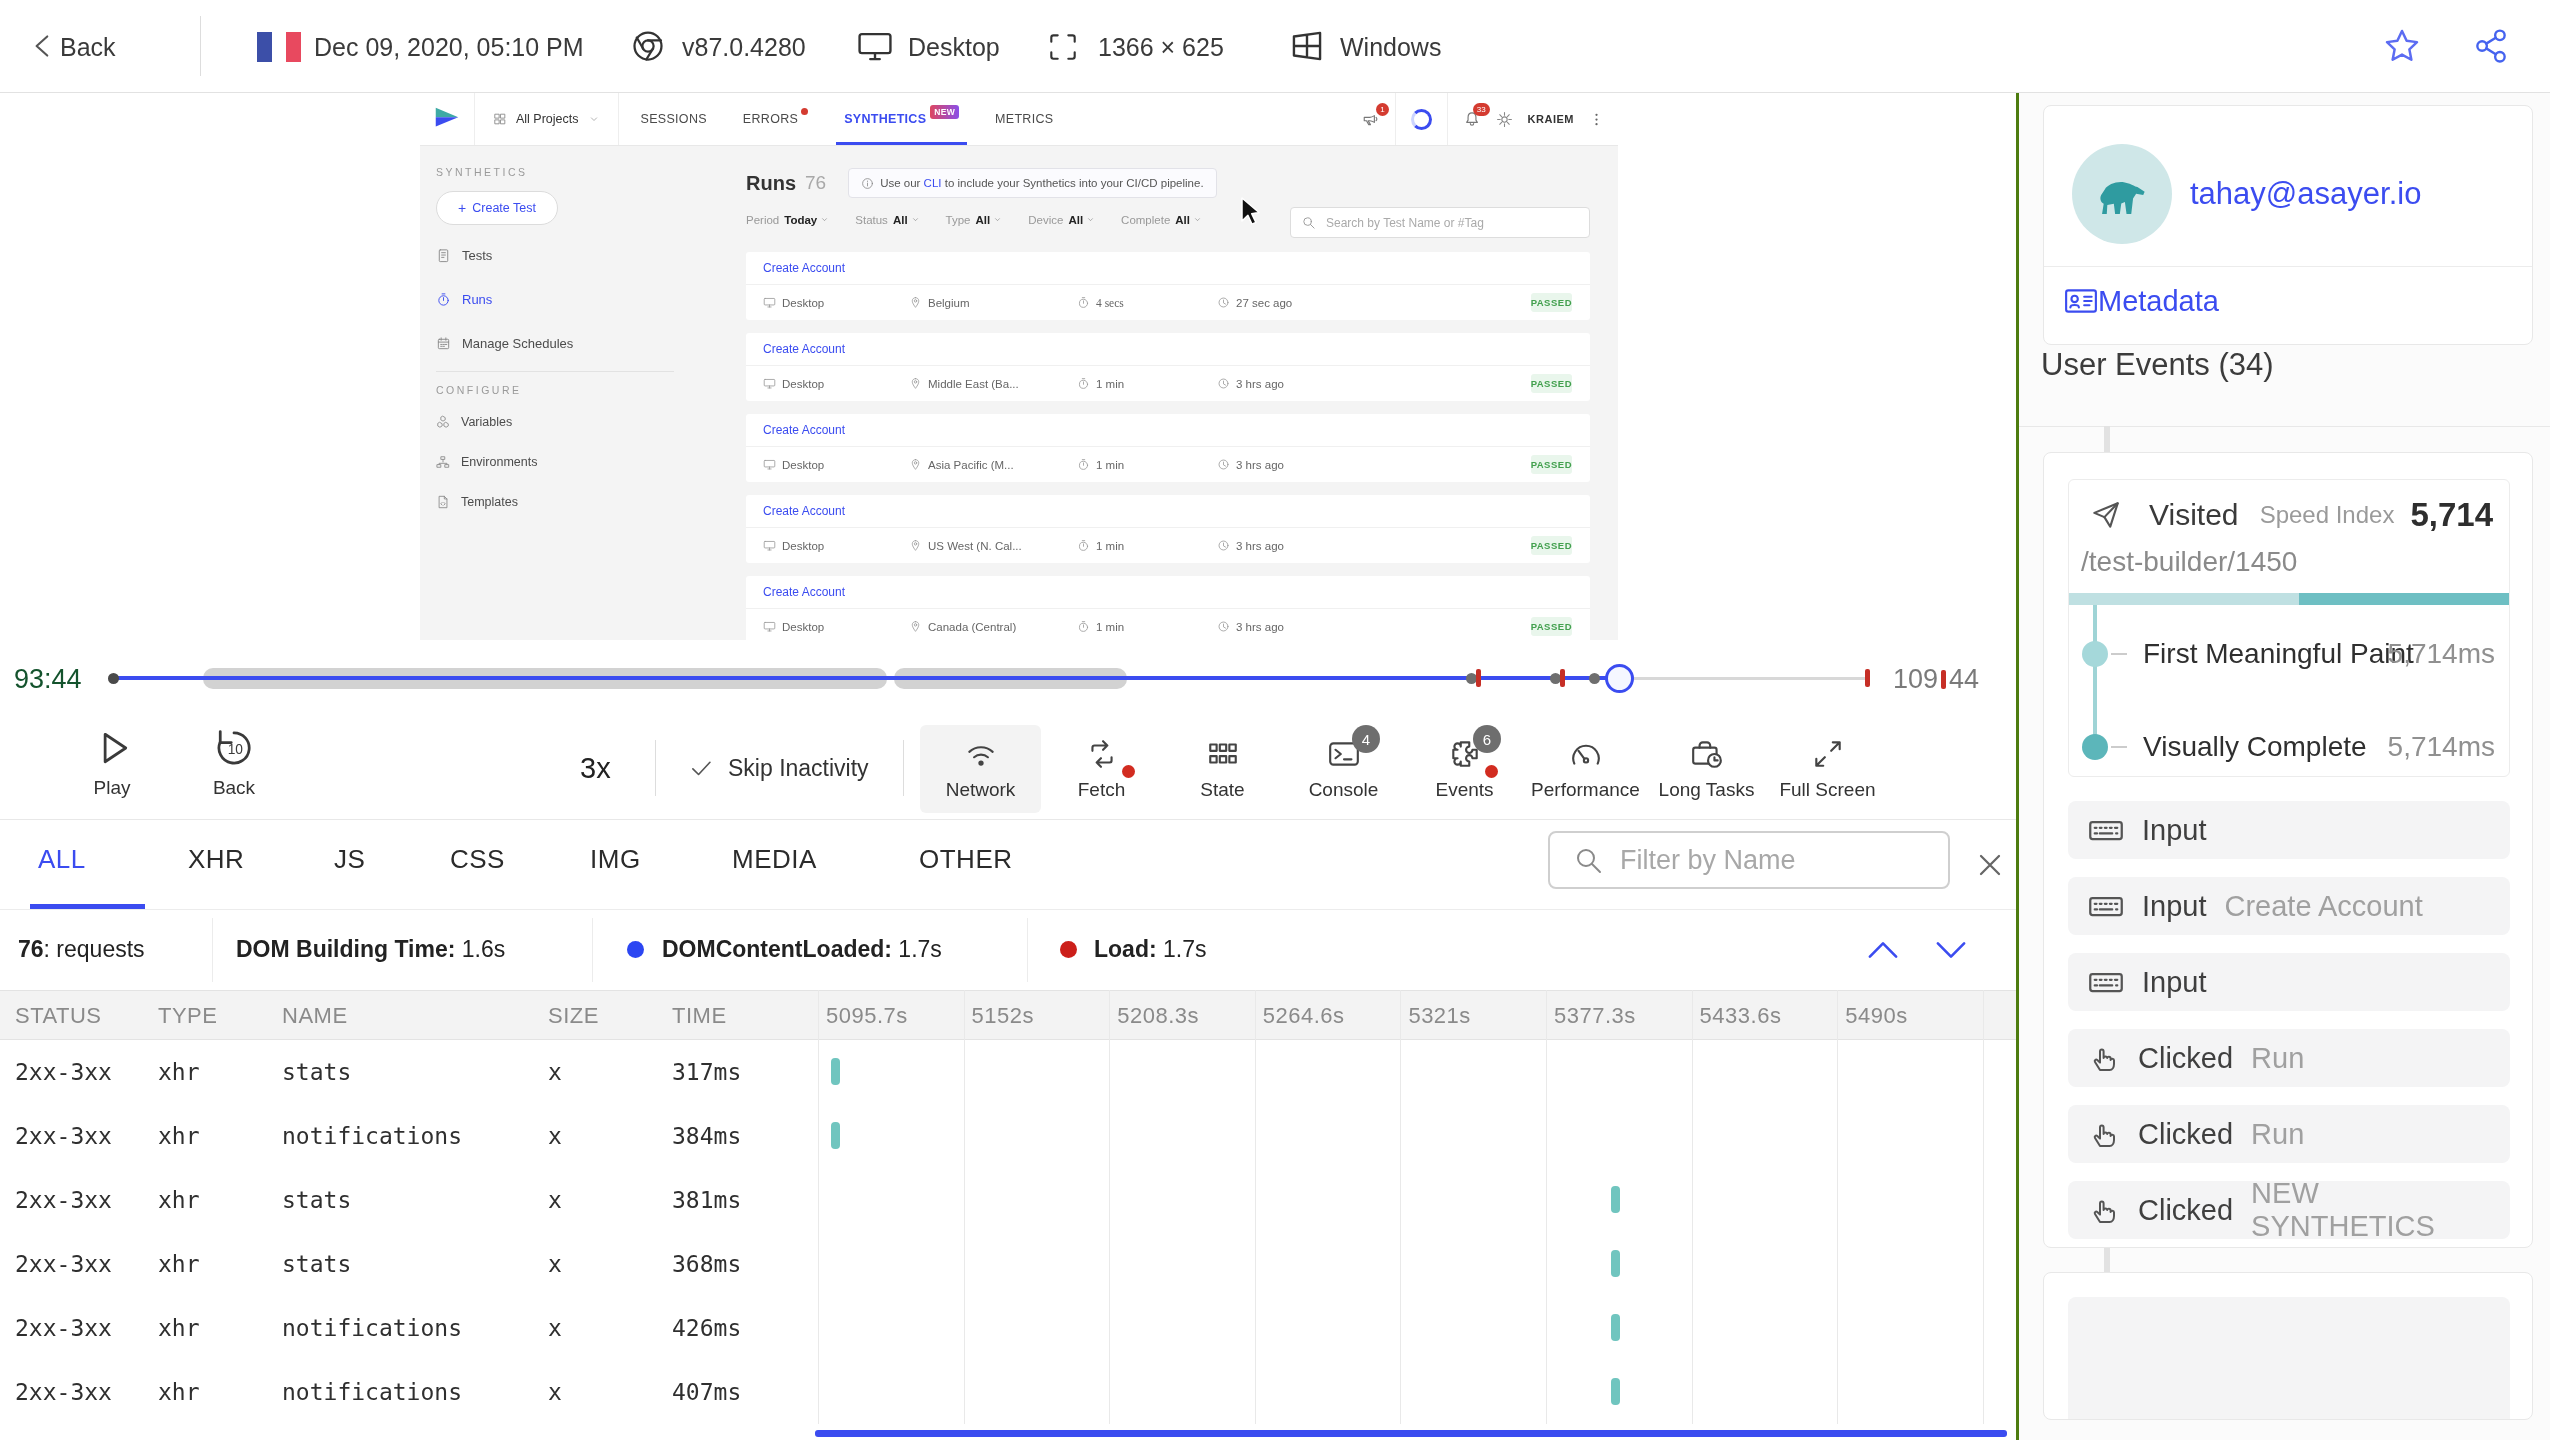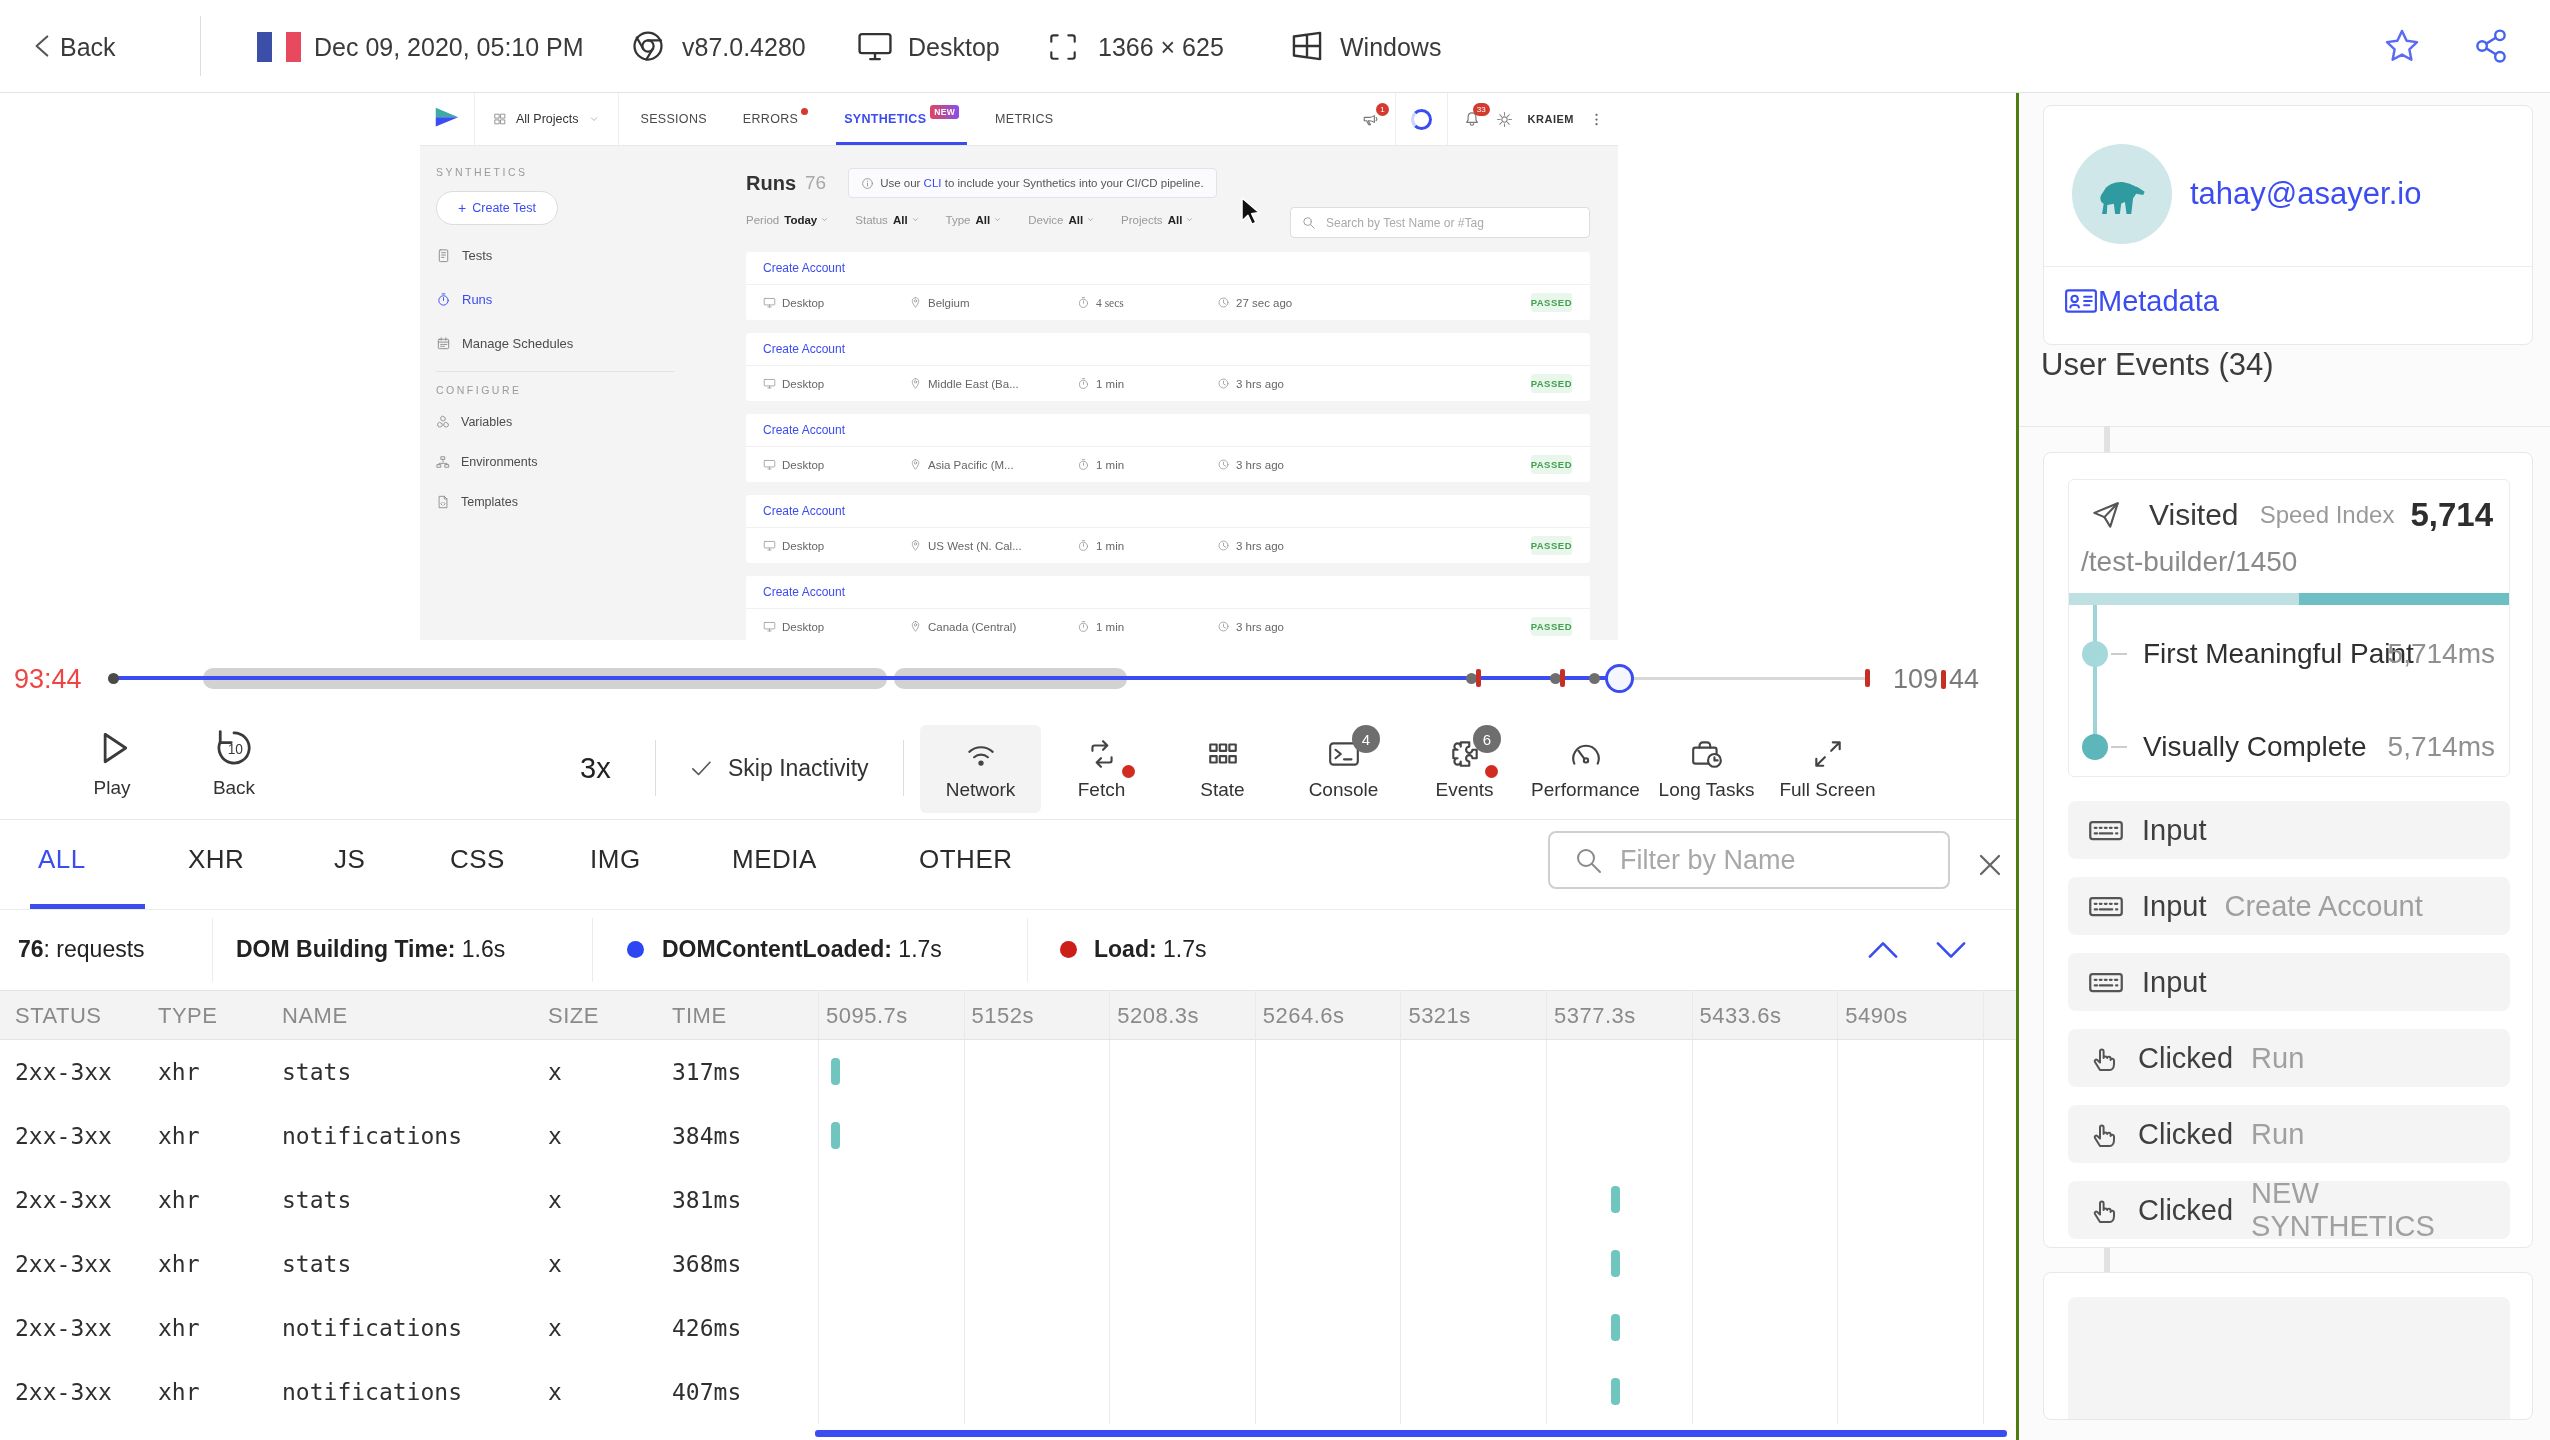--- a/index.html
+++ b/index.html
@@ -62,21 +62,21 @@
   .acard{background:#fff;border-radius:3px;margin-bottom:13px;}
   .crow1{height:33px;display:flex;align-items:center;padding-left:17px;font-size:12px;color:#3b4cf0;border-bottom:1px solid #f0f0f0;}
   .crow2{height:35px;display:flex;align-items:center;padding-left:17px;font-size:11.5px;color:#666;}
   .ccell{display:flex;align-items:center;gap:6px;}
   .ccell .aic{color:#999;display:flex;}
   .pbadge{margin-left:auto;margin-right:18px;font-size:9.5px;font-weight:bold;letter-spacing:.5px;color:#42a04e;background:#e9f6ec;padding:4px 0;border-radius:3px;}
   .cursor{position:absolute;left:816px;top:102px;}
 
   
   .timeline{position:absolute;left:0;top:640px;width:2016px;height:76px;background:#fff;}
-  .tl-label{position:absolute;top:24px;font-size:27px;color:#ef4444;}
+  .tl-label{position:absolute;top:24px;font-size:27px;color:#14532d;}
   .tl-base{position:absolute;top:37px;height:3px;background:#d8d8d8;}
   .tl-gray{position:absolute;top:28px;height:21px;border-radius:10px;background:#d2d2d2;}
   .tl-blue{position:absolute;top:36px;height:4px;background:#3b4cf0;}
   .tl-dot{position:absolute;width:11px;height:11px;border-radius:50%;background:#6e6e6e;top:33px;}
   .tl-tick{position:absolute;width:5px;height:18px;border-radius:2px;background:#c62f26;top:29px;}
   .tl-knob{position:absolute;width:29px;height:29px;border-radius:50%;background:#f5f7ff;border:3px solid #3b4cf0;top:24px;}
   .tl-end{position:absolute;left:1893px;top:24px;display:flex;align-items:center;gap:3px;font-size:27px;color:#7a7a7a;}
 
   
   .controls{position:absolute;left:0;top:716px;width:2016px;height:104px;background:#fff;border-bottom:1px solid #e8e8e8;}
@@ -362,21 +362,21 @@
                 </svg></span></span>
             <span><span class="fl">Status</span><span class="fv">All</span><span class="chev" style="display:inline-block;"><svg viewBox="0 0 32 32" width="9" height="9" fill="none" stroke="currentColor" stroke-width="2" stroke-linecap="round" stroke-linejoin="round">
                   <path d="M9 13l7 7 7-7"></path>
                 </svg></span></span>
             <span><span class="fl">Type</span><span class="fv">All</span><span class="chev" style="display:inline-block;"><svg viewBox="0 0 32 32" width="9" height="9" fill="none" stroke="currentColor" stroke-width="2" stroke-linecap="round" stroke-linejoin="round">
                   <path d="M9 13l7 7 7-7"></path>
                 </svg></span></span>
             <span><span class="fl">Device</span><span class="fv">All</span><span class="chev" style="display:inline-block;"><svg viewBox="0 0 32 32" width="9" height="9" fill="none" stroke="currentColor" stroke-width="2" stroke-linecap="round" stroke-linejoin="round">
                   <path d="M9 13l7 7 7-7"></path>
                 </svg></span></span>
-            <span><span class="fl">Projects</span><span class="fv">All</span><span class="chev" style="display:inline-block;"><svg viewBox="0 0 32 32" width="9" height="9" fill="none" stroke="currentColor" stroke-width="2" stroke-linecap="round" stroke-linejoin="round">
+            <span><span class="fl">Complete</span><span class="fv">All</span><span class="chev" style="display:inline-block;"><svg viewBox="0 0 32 32" width="9" height="9" fill="none" stroke="currentColor" stroke-width="2" stroke-linecap="round" stroke-linejoin="round">
                   <path d="M9 13l7 7 7-7"></path>
                 </svg></span></span>
           </div>
         <div class="acards" id="app-runs">
             <div class="acard">
     <div class="crow1">Create Account</div>
     <div class="crow2">
       <span class="ccell" style="width:146px;"><span class="aic">
                     <svg viewBox="0 0 32 32" width="13" height="13" fill="none" stroke="currentColor" stroke-width="2" stroke-linecap="round" stroke-linejoin="round">
                       <rect x="3" y="6" width="26" height="16" rx="2"></rect>

